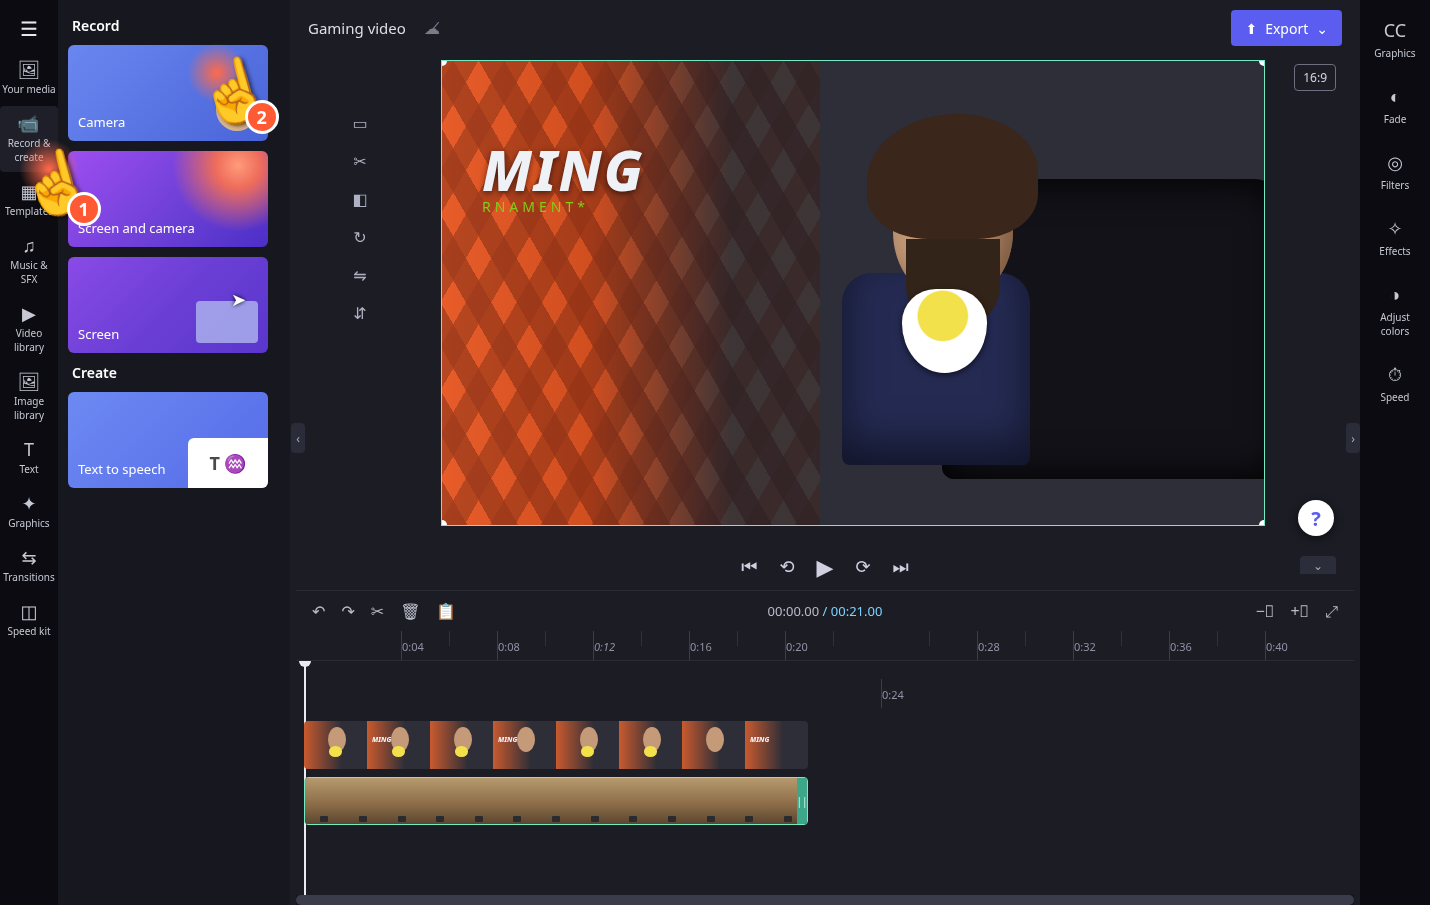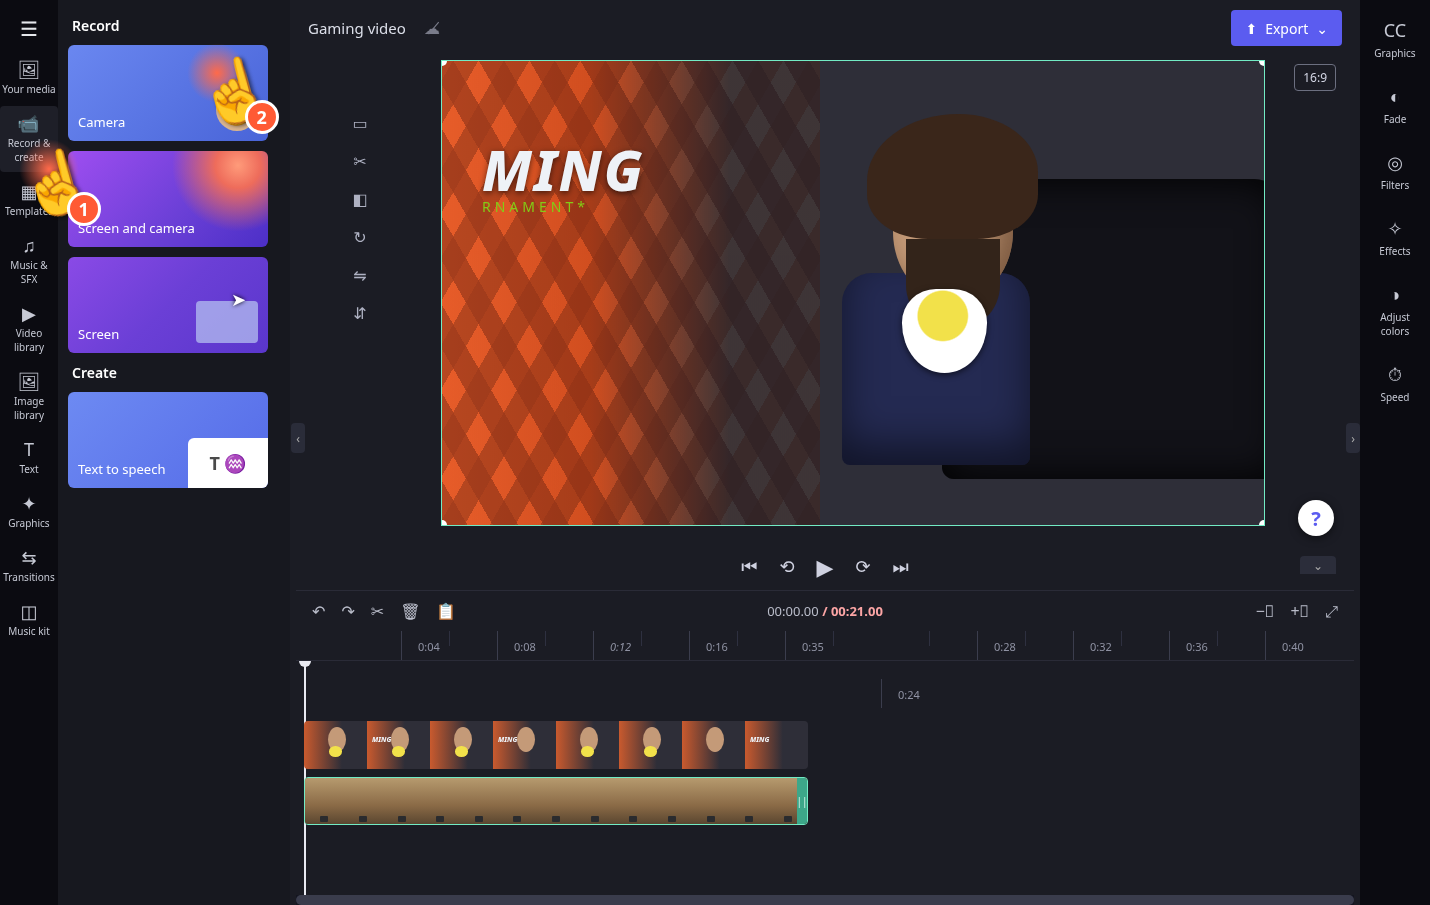--- a/index.html
+++ b/index.html
@@ -68,24 +68,24 @@
 
 
 .collapse-tab { position:absolute; top:423px; width:14px; height:30px; background:#2a2c39; color:#aaa; display:flex; align-items:center; justify-content:center; font-size:12px; cursor:pointer; border-radius:4px; }
 .collapse-left { left:1px; }
 
 
 .timeline { height:315px; background:#1b1c24; display:flex; flex-direction:column; border-top:1px solid #2a2b37; margin:0 6px; }
 .tl-toolbar { height:40px; display:flex; align-items:center; padding:0 16px; gap:16px; color:#b9bcc9; position:relative; }
 .tl-toolbar .tbtn { cursor:pointer; font-size:16px; }
 .tl-time { position:absolute; left:50%; transform:translateX(-50%); font-size:13px; }
-.tl-time .dur { color:#fca5a5;font-weight:bold; }
+.tl-time .dur { color:#7dd3fc; }
 .tl-zoom { position:absolute; right:16px; display:flex; gap:16px; }
 .ruler { position:relative; height:30px; border-bottom:1px solid #2a2b37; }
-.ruler .tick { position:absolute; top:0; height:100%; border-left:1px solid #3b3d4d; font-size:11px; color:#8f92a3; padding-left:16px; padding-top:8px;text-align:right; }
+.ruler .tick { position:absolute; top:0; height:100%; border-left:1px solid #3b3d4d; font-size:11px; color:#8f92a3; padding-left:0; padding-top:8px;text-align:right; }
 .ruler .minor { height:50%; top:0; border-left:1px solid #2e3040; }
 .tracks { position:relative; flex:1; overflow:hidden; }
 .playhead { position:absolute; left:8px; top:0; bottom:0; width:2px; background:#e9eaf2; }
 .playhead::before { content:""; position:absolute; top:-6px; left:-5px; width:12px; height:12px; background:#e9eaf2; border-radius:50%; }
 .track { position:absolute; left:8px; height:48px; border-radius:4px; overflow:hidden; }
 .track1 { top:60px; width:504px; }
 .track2 { top:116px; width:504px; border:1px solid #72ebc4; }
 .thumbrow { display:flex; height:100%; }
 .thumbrow .th { flex:1; position:relative; }
 .track1 .th { background: linear-gradient(90deg,#c95a2e 0%, #2e2e38 60%);} 
@@ -142,21 +142,21 @@
   <div class="rail-item">
     <span class="glyph">✦</span>
     <span>Graphics</span>
   </div>
   <div class="rail-item">
     <span class="glyph">⇆</span>
     <span>Transitions</span>
   </div>
   <div class="rail-item">
     <span class="glyph">◫</span>
-    <span>Music kit</span>
+    <span>Speed kit</span>
   </div>
 
 </div>
 
 <div class="hand-callout" style="left:18px; top:140px;">
   <div class="pulse" style="left:-4px; top:-6px;"></div>
   <div class="hand">☝</div>
   <div class="badge">1</div>
 </div>
 
@@ -264,21 +264,21 @@
 
     <div class="ruler">
       <div class="tick" style="left:105px;">0:04</div>
       <div class="minor tick" style="left:153px;"></div>
       <div class="tick" style="left:201px;">0:08</div>
       <div class="minor tick" style="left:249px;"></div>
       <div class="tick" style="left:297px;font-style:italic;">0:12</div>
       <div class="minor tick" style="left:345px;"></div>
       <div class="tick" style="left:393px;">0:16</div>
       <div class="minor tick" style="left:441px;"></div>
-      <div class="tick" style="left:489px;">0:35</div>
+      <div class="tick" style="left:489px;">0:20</div>
       <div class="minor tick" style="left:537px;"></div>
       <div class="tick" style="left:585px;margin-top:48px;">0:24</div>
       <div class="minor tick" style="left:633px;"></div>
       <div class="tick" style="left:681px;">0:28</div>
       <div class="minor tick" style="left:729px;"></div>
       <div class="tick" style="left:777px;">0:32</div>
       <div class="minor tick" style="left:825px;"></div>
       <div class="tick" style="left:873px;">0:36</div>
       <div class="minor tick" style="left:921px;"></div>
       <div class="tick" style="left:969px;">0:40</div>

